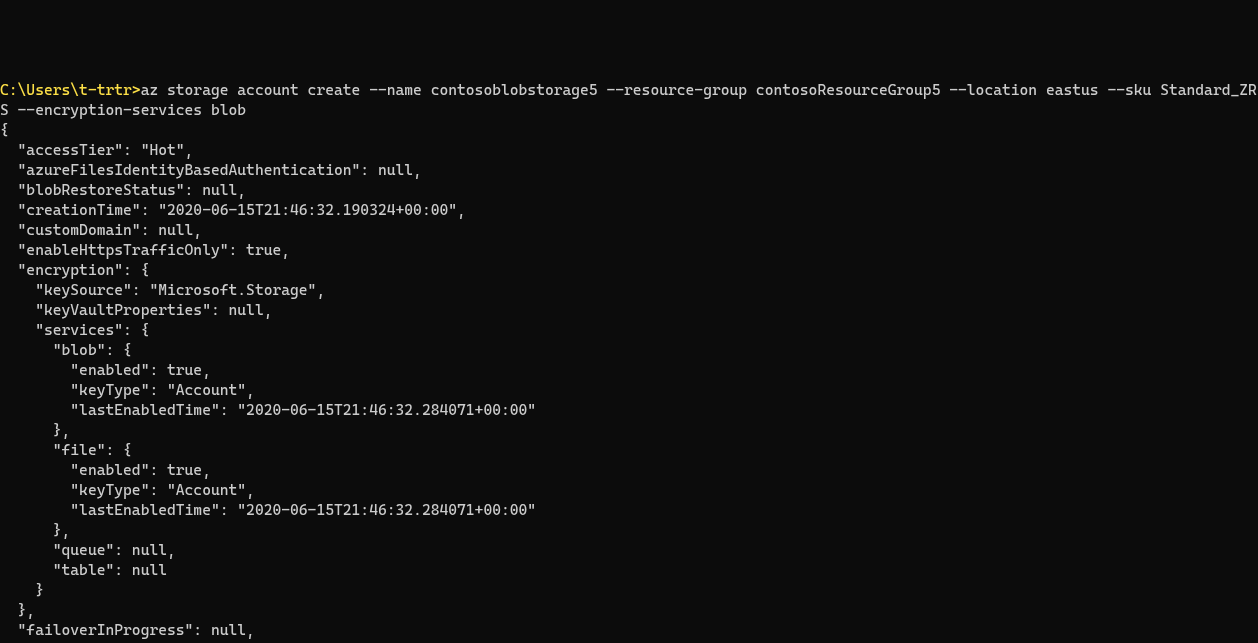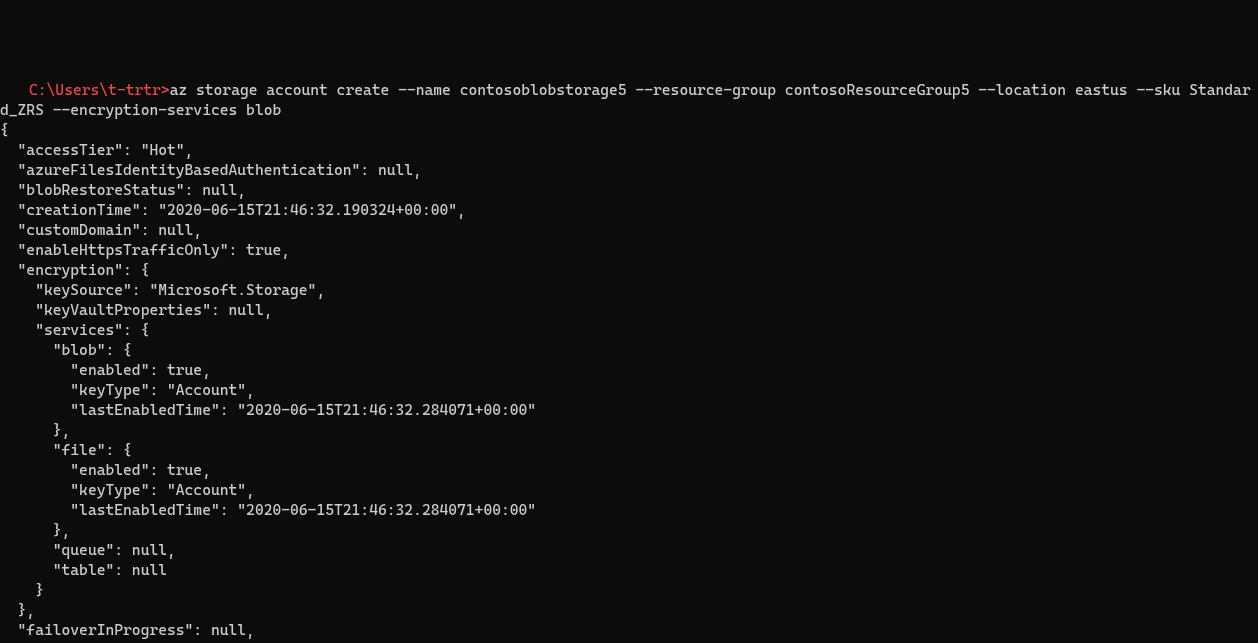--- a/index.html
+++ b/index.html
@@ -23,22 +23,21 @@
     .terminal {
       width: 100%;
       height: 100%;
       position: relative;
     }
     .line {
       white-space: pre-wrap;
       word-break: break-all;
     }
     .prompt {
-      color: #ef4444;
-      margin-left: 29px;
+      color: #fde047;
     }
   </style>
 </head>
 <body>
 
 
 
 <div class="terminal"><span class="prompt">C:\Users\t-trtr&gt;</span><span>az storage account create --name contosoblobstorage5 --resource-group contosoResourceGroup5 --location eastus --sku Standard_ZRS --encryption-services blob</span>
 <span class="line">{</span>
 <span class="line">  "accessTier": "Hot",</span>

